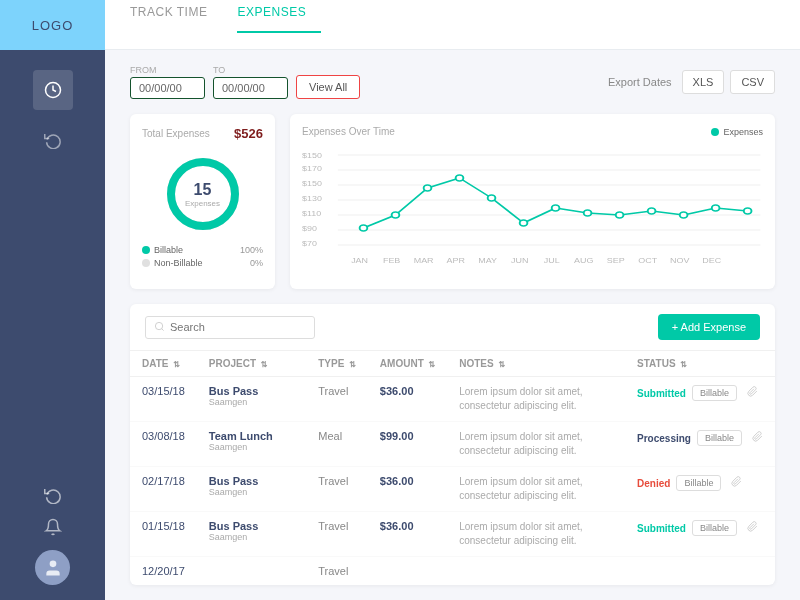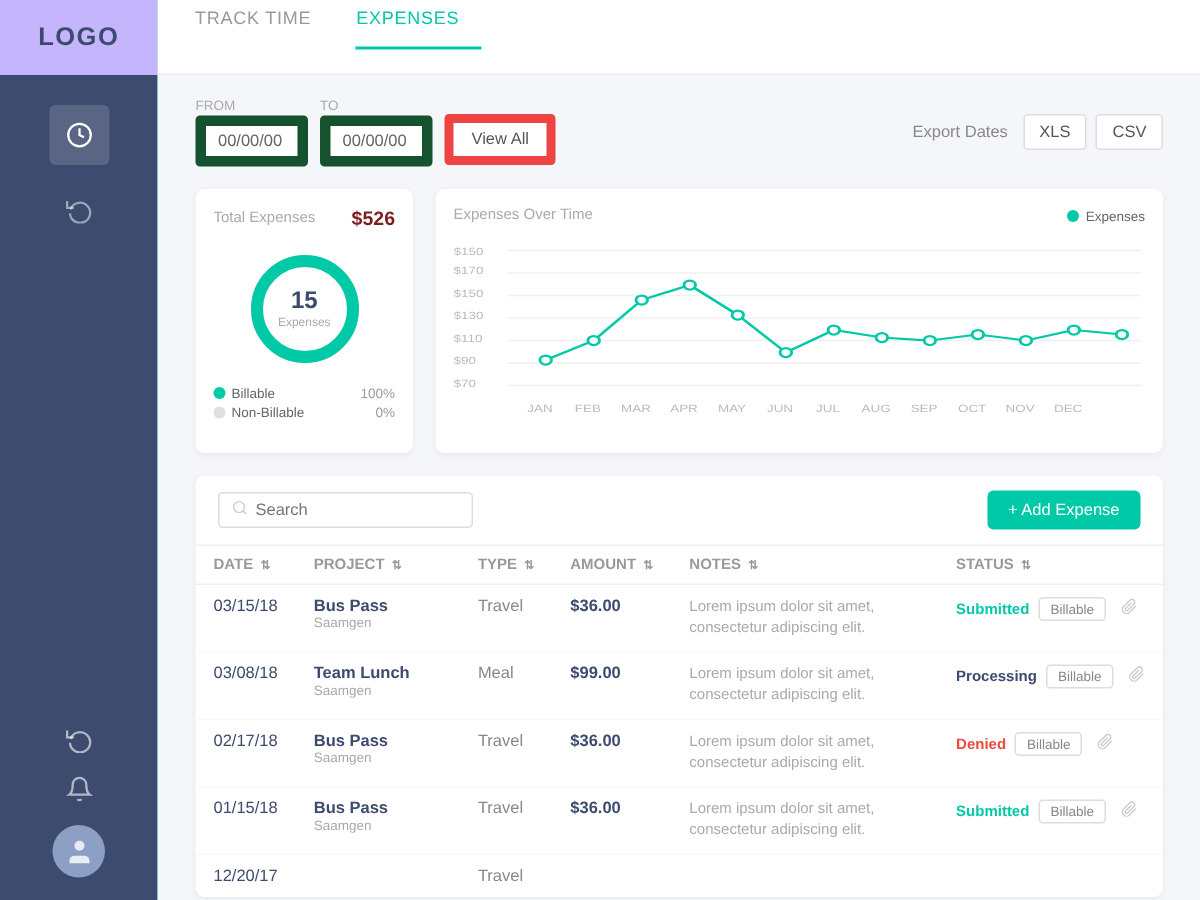--- a/index.html
+++ b/index.html
@@ -19,26 +19,26 @@
       display: flex;
       flex-direction: column;
       align-items: center;
       padding: 0;
       flex-shrink: 0;
       height: 600px;
     }
     .sidebar-logo {
       width: 100%;
       height: 50px;
-      background: #c4b5fd;
+      background: #7dd3fc;
       display: flex;
       align-items: center;
       justify-content: center;
-      font-size: 17px;
-      font-weight: bold;
+      font-size: 13px;
+      font-weight: normal;
       color: #3d4b6e;
       letter-spacing: 1px;
     }
     .sidebar-icons {
       display: flex;
       flex-direction: column;
       align-items: center;
       padding-top: 20px;
       flex: 1;
     }
@@ -144,33 +144,33 @@
       display: flex;
       flex-direction: column;
     }
     .filter-label {
       font-size: 9px;
       color: #aaa;
       margin-bottom: 2px;
       text-transform: uppercase;
     }
     .filter-input {
-      border: 7px solid #14532d;
+      border: 1px solid #14532d;
       border-radius: 3px;
       padding: 4px 8px;
       font-size: 11px;
       color: #666;
       background: #fff;
       width: 75px;
     }
     .view-all-btn {
       margin-top: 10px;
       padding: 5px 12px;
       background: #fff;
-      border: 6px solid #ef4444;
+      border: 1px solid #ef4444;
       border-radius: 3px;
       font-size: 11px;
       color: #555;
       cursor: pointer;
     }
     .export-section {
       margin-left: auto;
       display: flex;
       align-items: center;
       gap: 6px;

